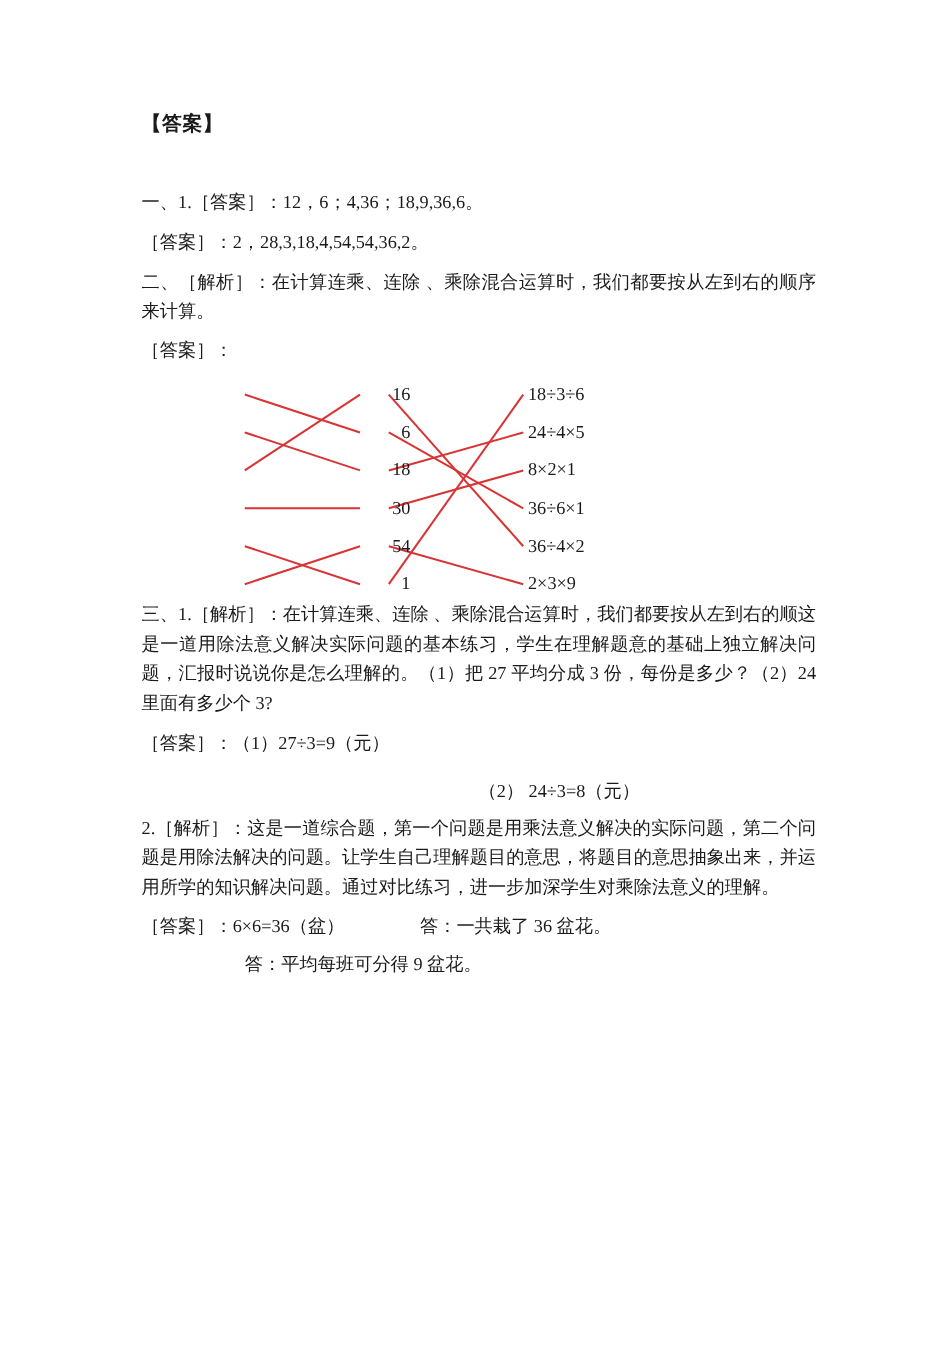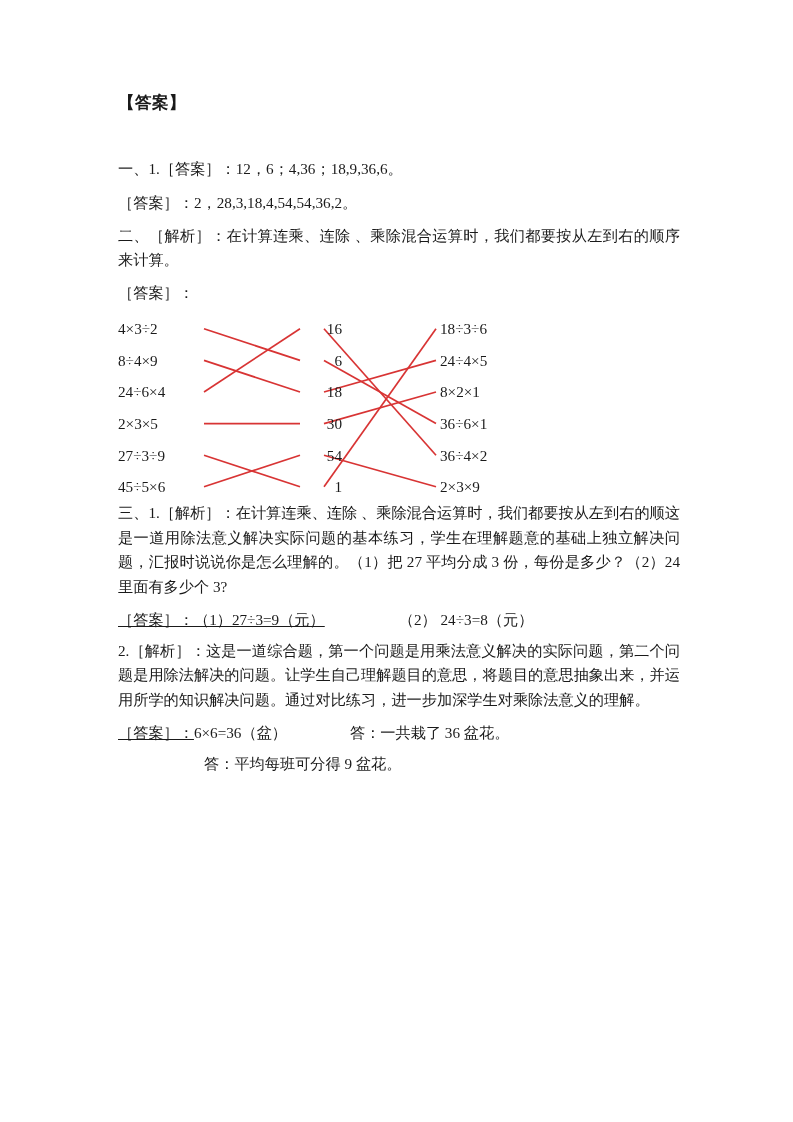--- a/index.html
+++ b/index.html
@@ -78,23 +78,23 @@
   .col-right { left: 322px; width: 130px; }
   .col-mid .cell { justify-content: flex-end; padding-right: 6px; }
 
   
   .ans-row {
     display: flex;
     font-size: 15.2px;
     line-height: 1.62;
     margin-bottom: 6px;
   }
-  .ans-lead   { white-space: nowrap; text-decoration: underline; }
+  .ans-lead   { white-space: nowrap; }
   .ans-expr   { white-space: nowrap; width: 156px; }
-  .ans-expr2  { white-space: nowrap; width: 156px; padding-left: 74px; box-sizing: border-box;}
+  .ans-expr2  { white-space: nowrap; width: 156px; padding-left: 74px; box-sizing: border-box; margin-top: 40px;}
   .ans-text   { white-space: nowrap; text-align: center; }
 
   .sub-row { display: flex; font-size: 15.2px; line-height: 1.62; }
   .sub-gap { width: 86px; }
 </style>
 </head>
 <body>
 
 <div class="page">
   <div class="content">
@@ -115,28 +115,20 @@
           <line x1="86" y1="142.20000000000002" x2="182" y2="173.8" stroke="#d83434" stroke-width="1.7"></line>
           <line x1="86" y1="173.8" x2="182" y2="142.20000000000002" stroke="#d83434" stroke-width="1.7"></line>
           <line x1="206" y1="15.8" x2="318" y2="142.20000000000002" stroke="#d83434" stroke-width="1.7"></line>
           <line x1="206" y1="47.400000000000006" x2="318" y2="110.60000000000001" stroke="#d83434" stroke-width="1.7"></line>
           <line x1="206" y1="79" x2="318" y2="47.400000000000006" stroke="#d83434" stroke-width="1.7"></line>
           <line x1="206" y1="110.60000000000001" x2="318" y2="79" stroke="#d83434" stroke-width="1.7"></line>
           <line x1="206" y1="142.20000000000002" x2="318" y2="173.8" stroke="#d83434" stroke-width="1.7"></line>
           <line x1="206" y1="173.8" x2="318" y2="15.8" stroke="#d83434" stroke-width="1.7"></line>
         </svg>
 
-      <div class="match-col col-left">
-        <div class="cell">4×3÷2</div>
-        <div class="cell">8÷4×9</div>
-        <div class="cell">24÷6×4</div>
-        <div class="cell">2×3×5</div>
-        <div class="cell">27÷3÷9</div>
-        <div class="cell">45÷5×6</div>
-      </div>
 
       <div class="match-col col-mid">
         <div class="cell">16</div>
         <div class="cell">6</div>
         <div class="cell">18</div>
         <div class="cell">30</div>
         <div class="cell">54</div>
         <div class="cell">1</div>
       </div>
 

